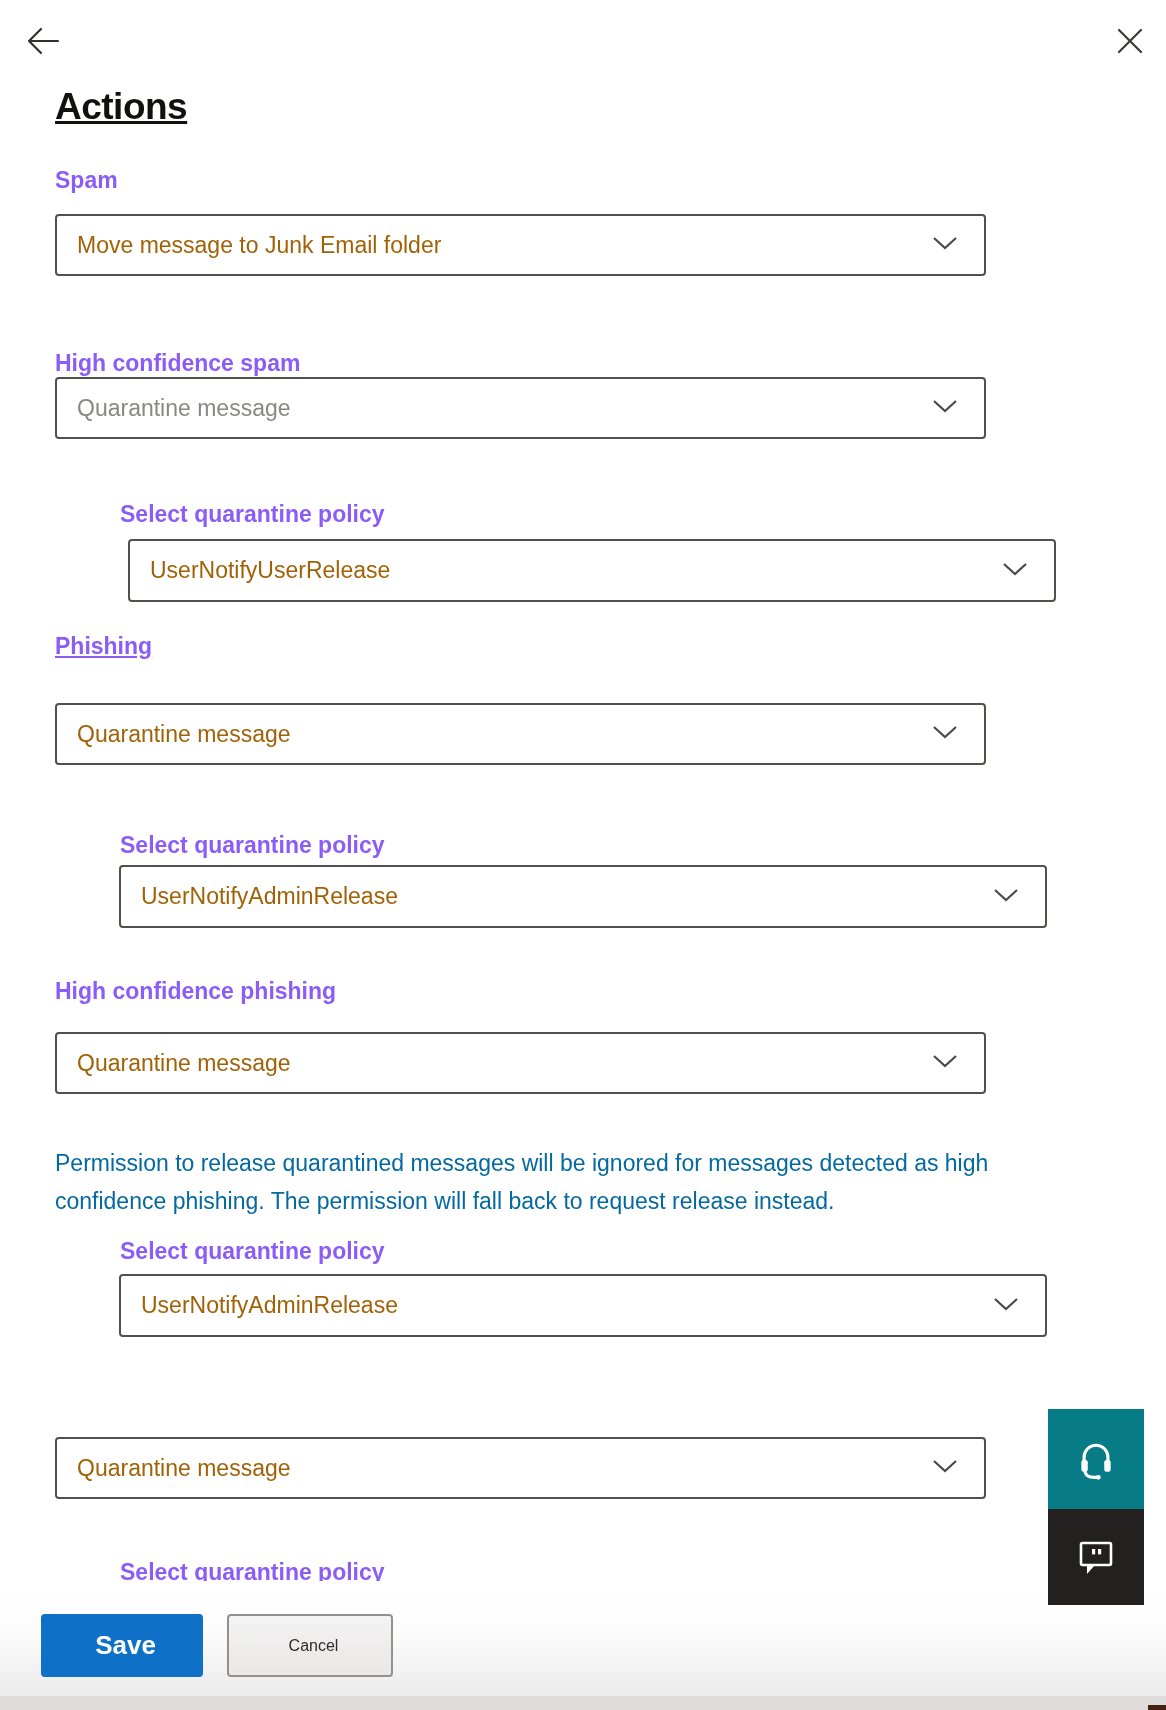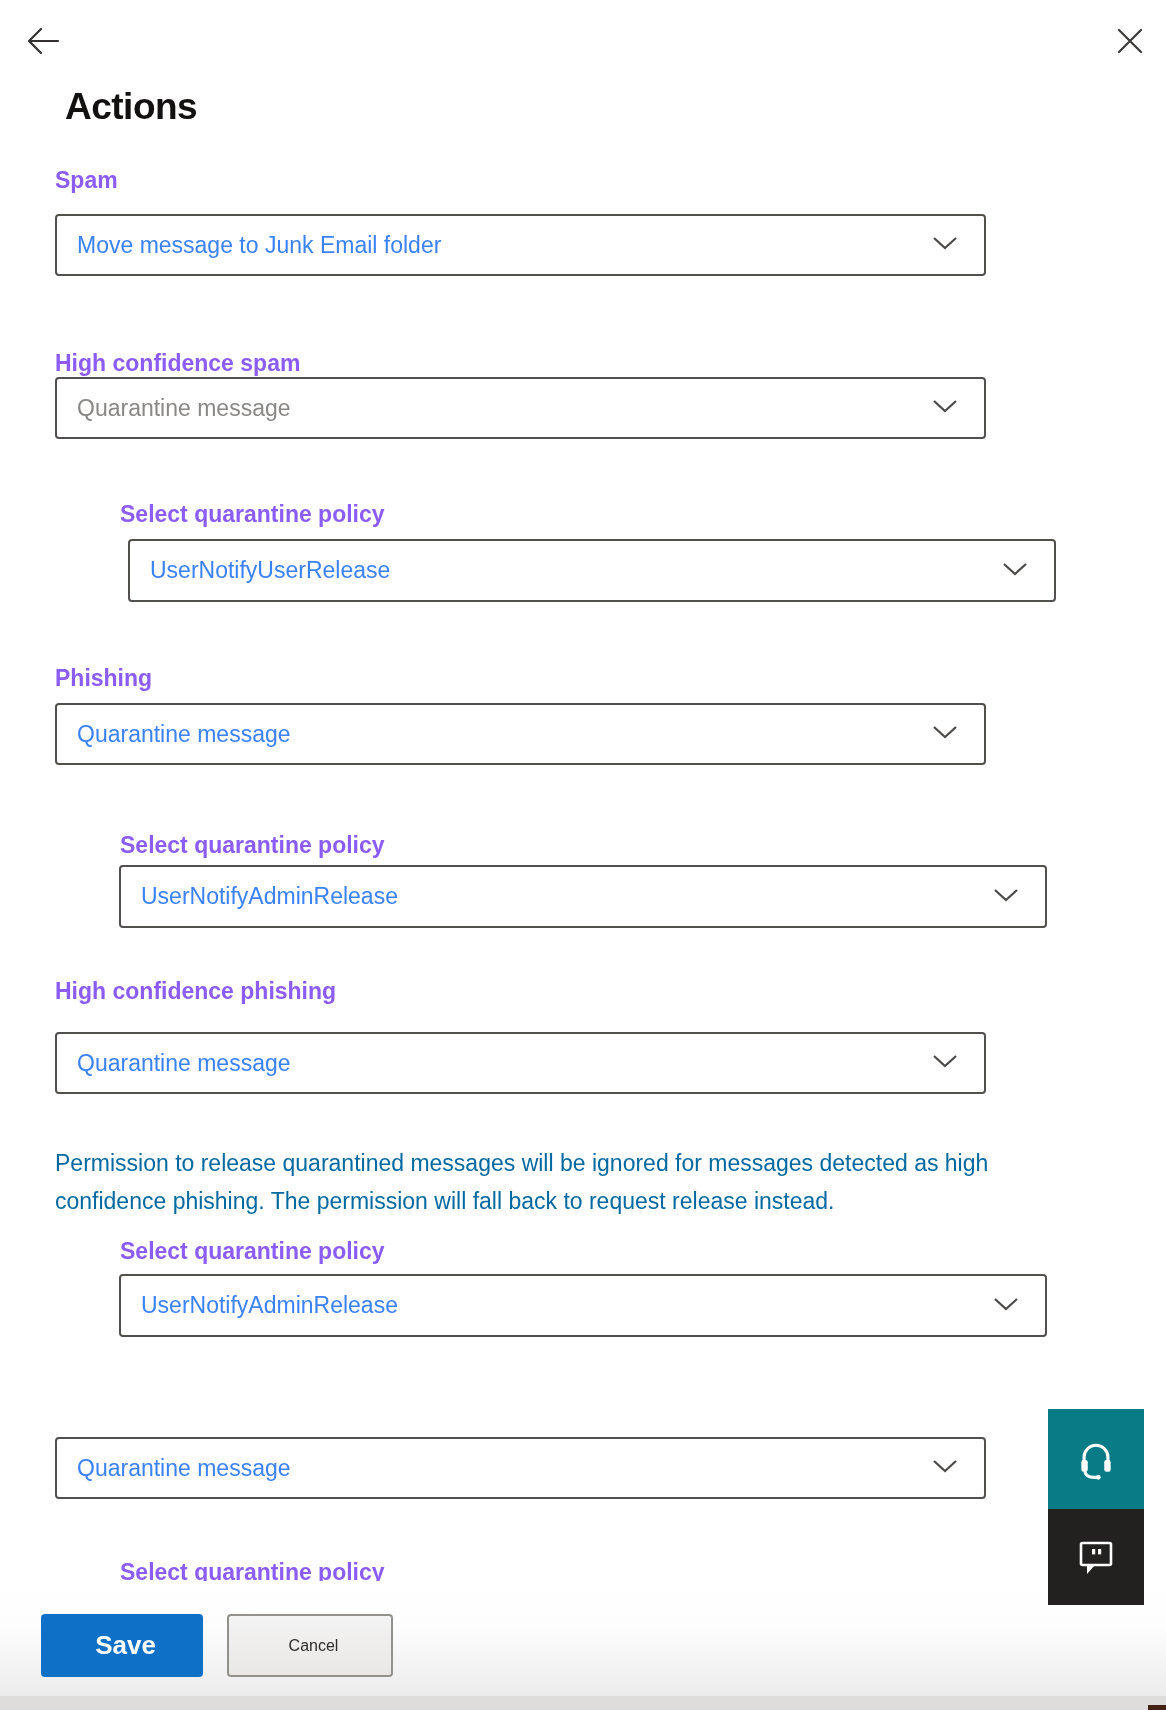--- a/index.html
+++ b/index.html
@@ -4,30 +4,30 @@
 <style>
   html,body{margin:0;padding:0;background:#ffffff;}
   .screen{
     position:relative;width:1166px;height:1710px;overflow:hidden;
     background:#ffffff;font-family:"Liberation Sans","DejaVu Sans",sans-serif;
     color:#201f1e;
   }
   .icon-btn{position:absolute;background:none;border:none;padding:0;cursor:pointer;display:flex;align-items:center;justify-content:center;}
   .back-btn{left:24px;top:22px;width:38px;height:38px;}
   .close-btn{left:1112px;top:24px;width:36px;height:34px;}
-  .page-title{position:absolute;left:65px;top:86px;font-size:37px;font-weight:700;color:#121110;letter-spacing:-0.5px;}
+  .page-title{position:absolute;left:55px;top:86px;font-size:37px;font-weight:700;color:#121110;letter-spacing:-0.5px;text-decoration:underline;}
   .field-label{position:absolute;left:55px;font-size:23px;font-weight:700;color:#8b5cf6;}
   .field-label.indent{left:120px;}
   .dropdown{
     position:absolute;left:55px;width:931px;height:62px;background:#fff;
     border:2px solid #52504d;border-radius:4px;box-sizing:border-box;
     display:flex;align-items:center;cursor:pointer;
   }
   .dropdown.indent{left:119px;width:928px;}
-  .dropdown .value{margin-left:20px;font-size:23px;color:#3b82f6;white-space:nowrap;}
+  .dropdown .value{margin-left:20px;font-size:23px;color:#a16207;white-space:nowrap;}
   .dropdown .value.muted{color:#8a8886;}
   .dropdown .chev{position:absolute;right:26px;top:50%;transform:translateY(-50%);}
   .note{position:absolute;left:55px;top:1144px;width:990px;font-size:23px;line-height:38px;color:#0369a1;}
   .cut-label-wrap{position:absolute;left:120px;top:1559px;height:22px;overflow:hidden;}
   .cut-label-wrap .field-label{position:static;left:0;}
   .footer{
     position:absolute;left:0;top:1581px;width:1166px;height:129px;
     background:linear-gradient(180deg,#ffffff 0%,#fdfdfd 35%,#ececec 88%,#e6e6e6 100%);
   }
   .bottom-bar{position:absolute;left:0;top:1696px;width:1166px;height:14px;background:#dedddc;}
@@ -85,21 +85,21 @@
   <div class="field-label indent" style="top:501px;">Select quarantine policy</div>
   <div class="dropdown indent" style="top:539px;height:63px;margin-left:9px;">
     <span class="value">UserNotifyUserRelease</span>
     <span class="chev">
       <svg width="26" height="14" viewBox="0 0 26 14">
           <path d="M2 2 L13 12 L24 2" fill="none" stroke="#4c4a48" stroke-width="2.2"></path>
         </svg>
     </span>
   </div>
 
-  <div class="field-label" style="top:665px;">Phishing</div>
+  <div class="field-label" style="top:633px;text-decoration:underline;">Phishing</div>
   <div class="dropdown" style="top:703px;">
     <span class="value">Quarantine message</span>
     <span class="chev">
       <svg width="26" height="14" viewBox="0 0 26 14">
           <path d="M2 2 L13 12 L24 2" fill="none" stroke="#4c4a48" stroke-width="2.2"></path>
         </svg>
     </span>
   </div>
 
   <div class="field-label indent" style="top:832px;">Select quarantine policy</div>

